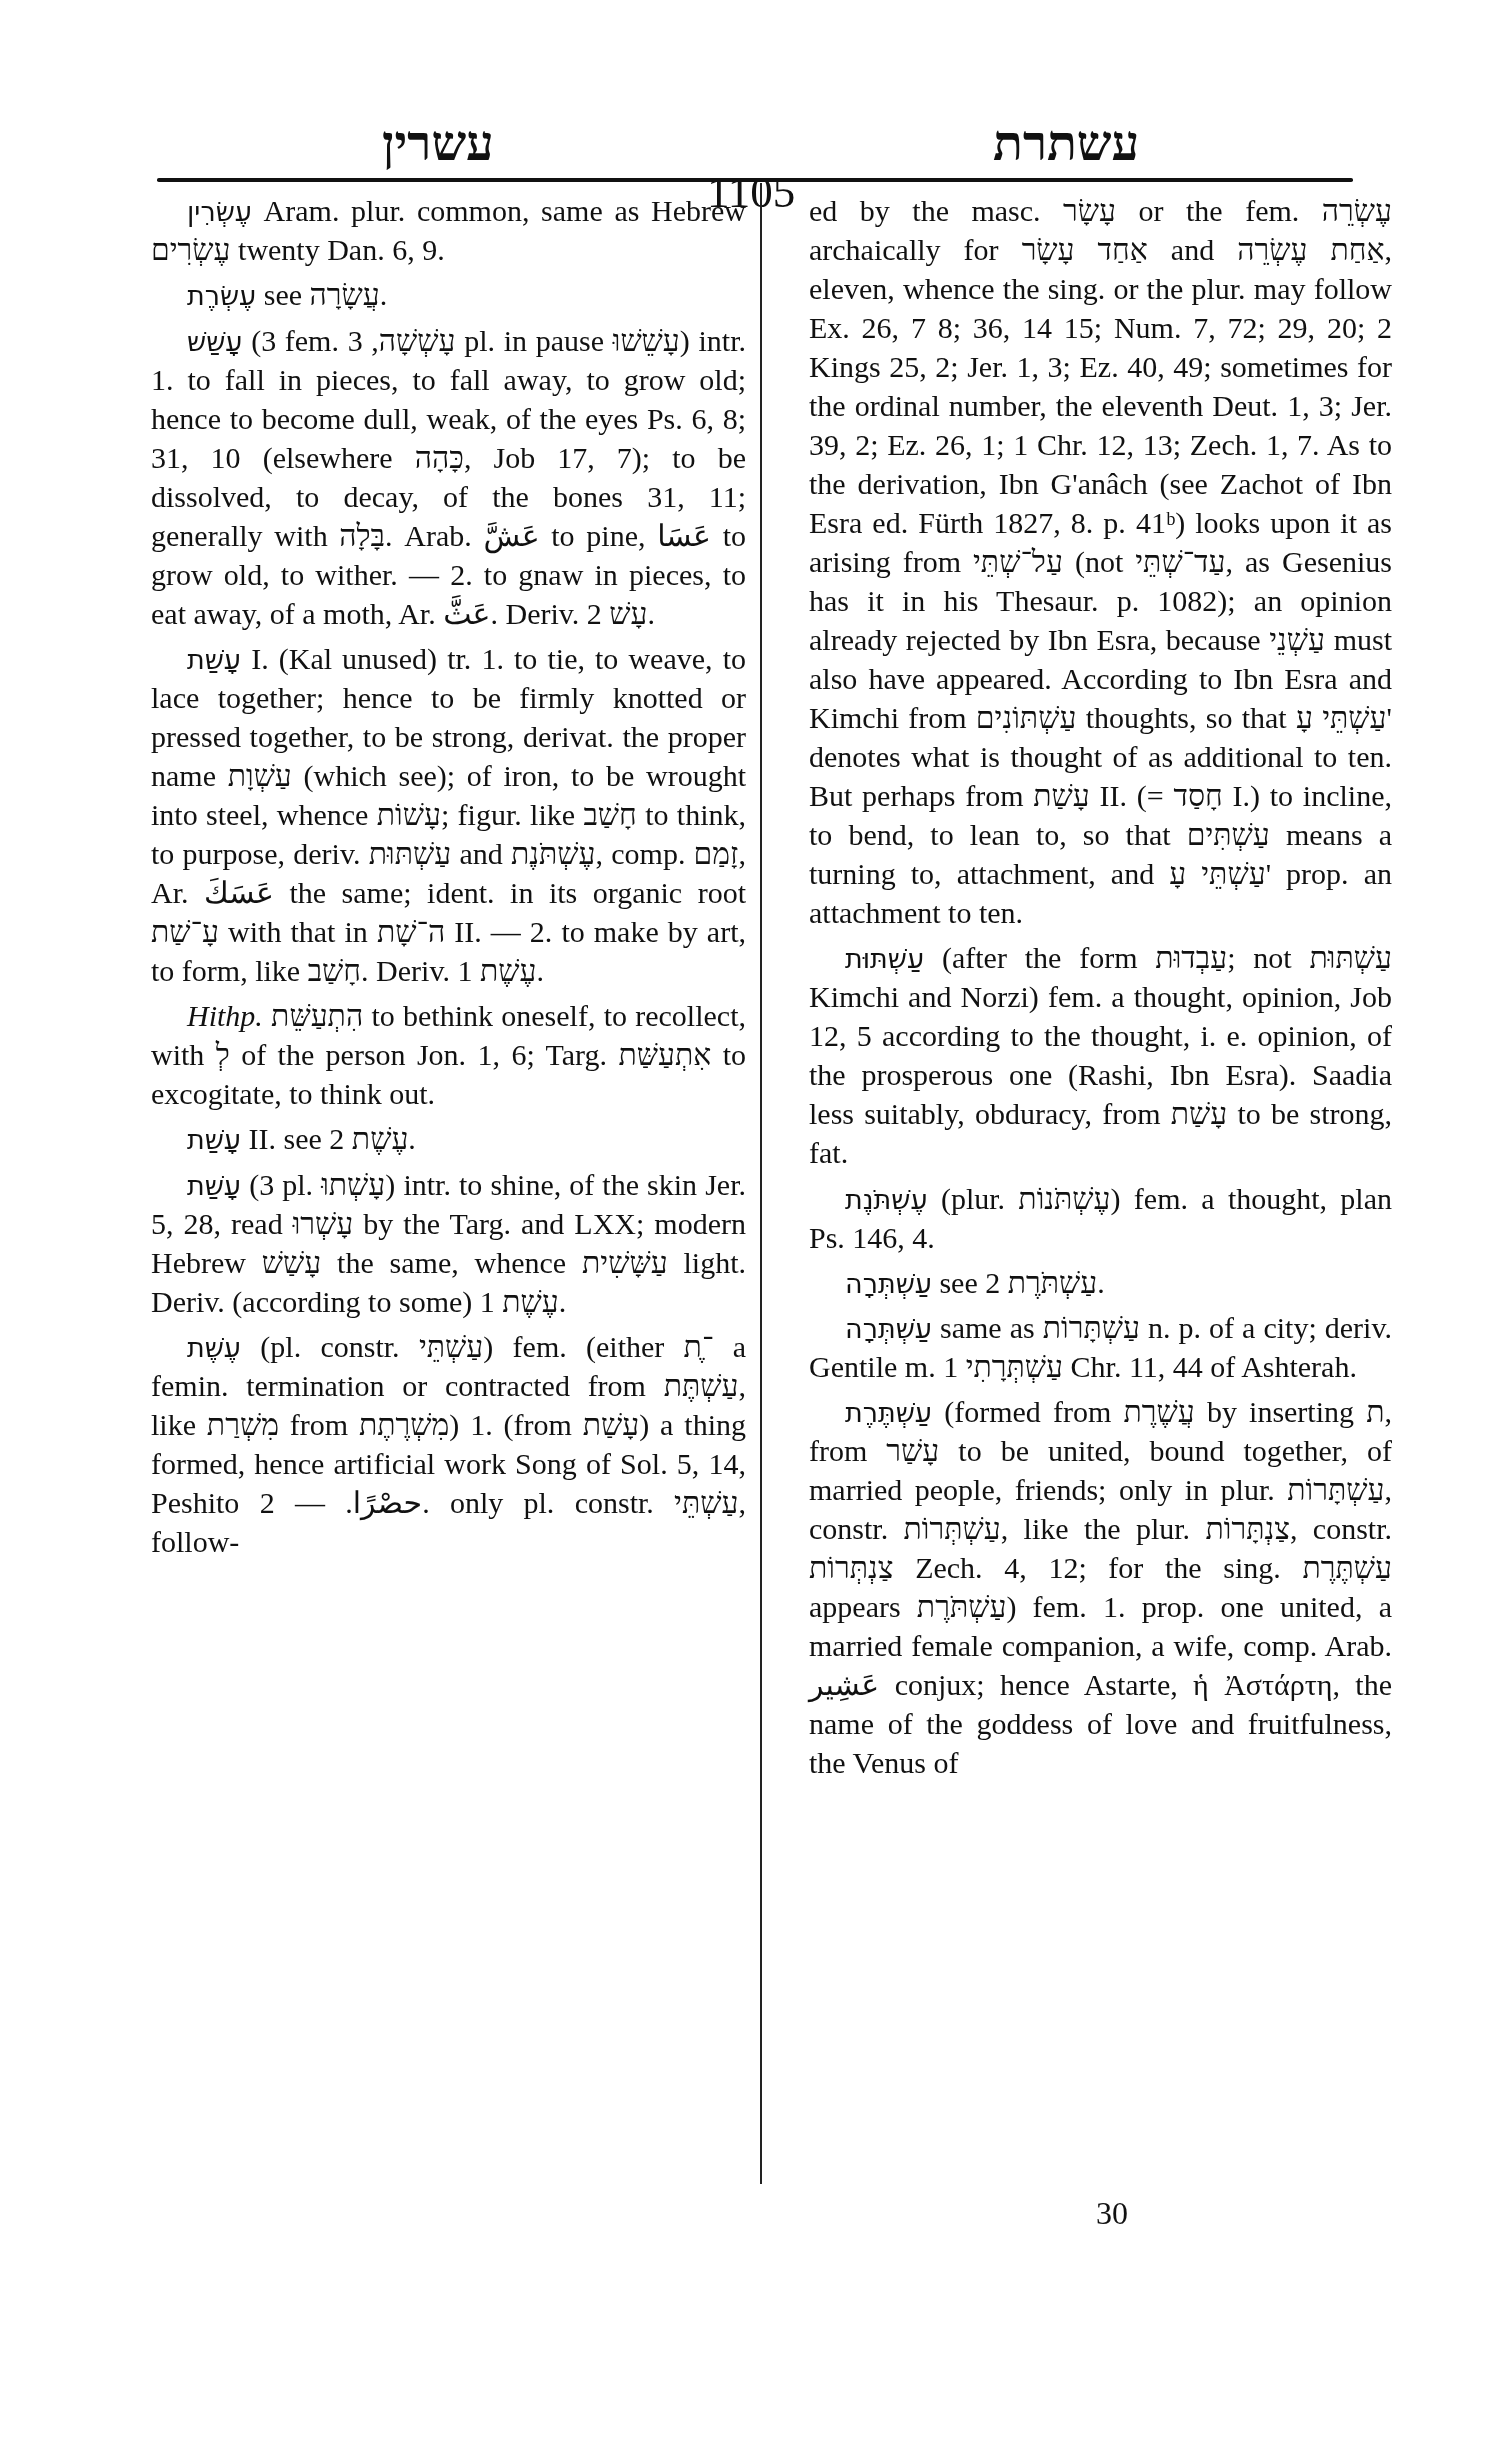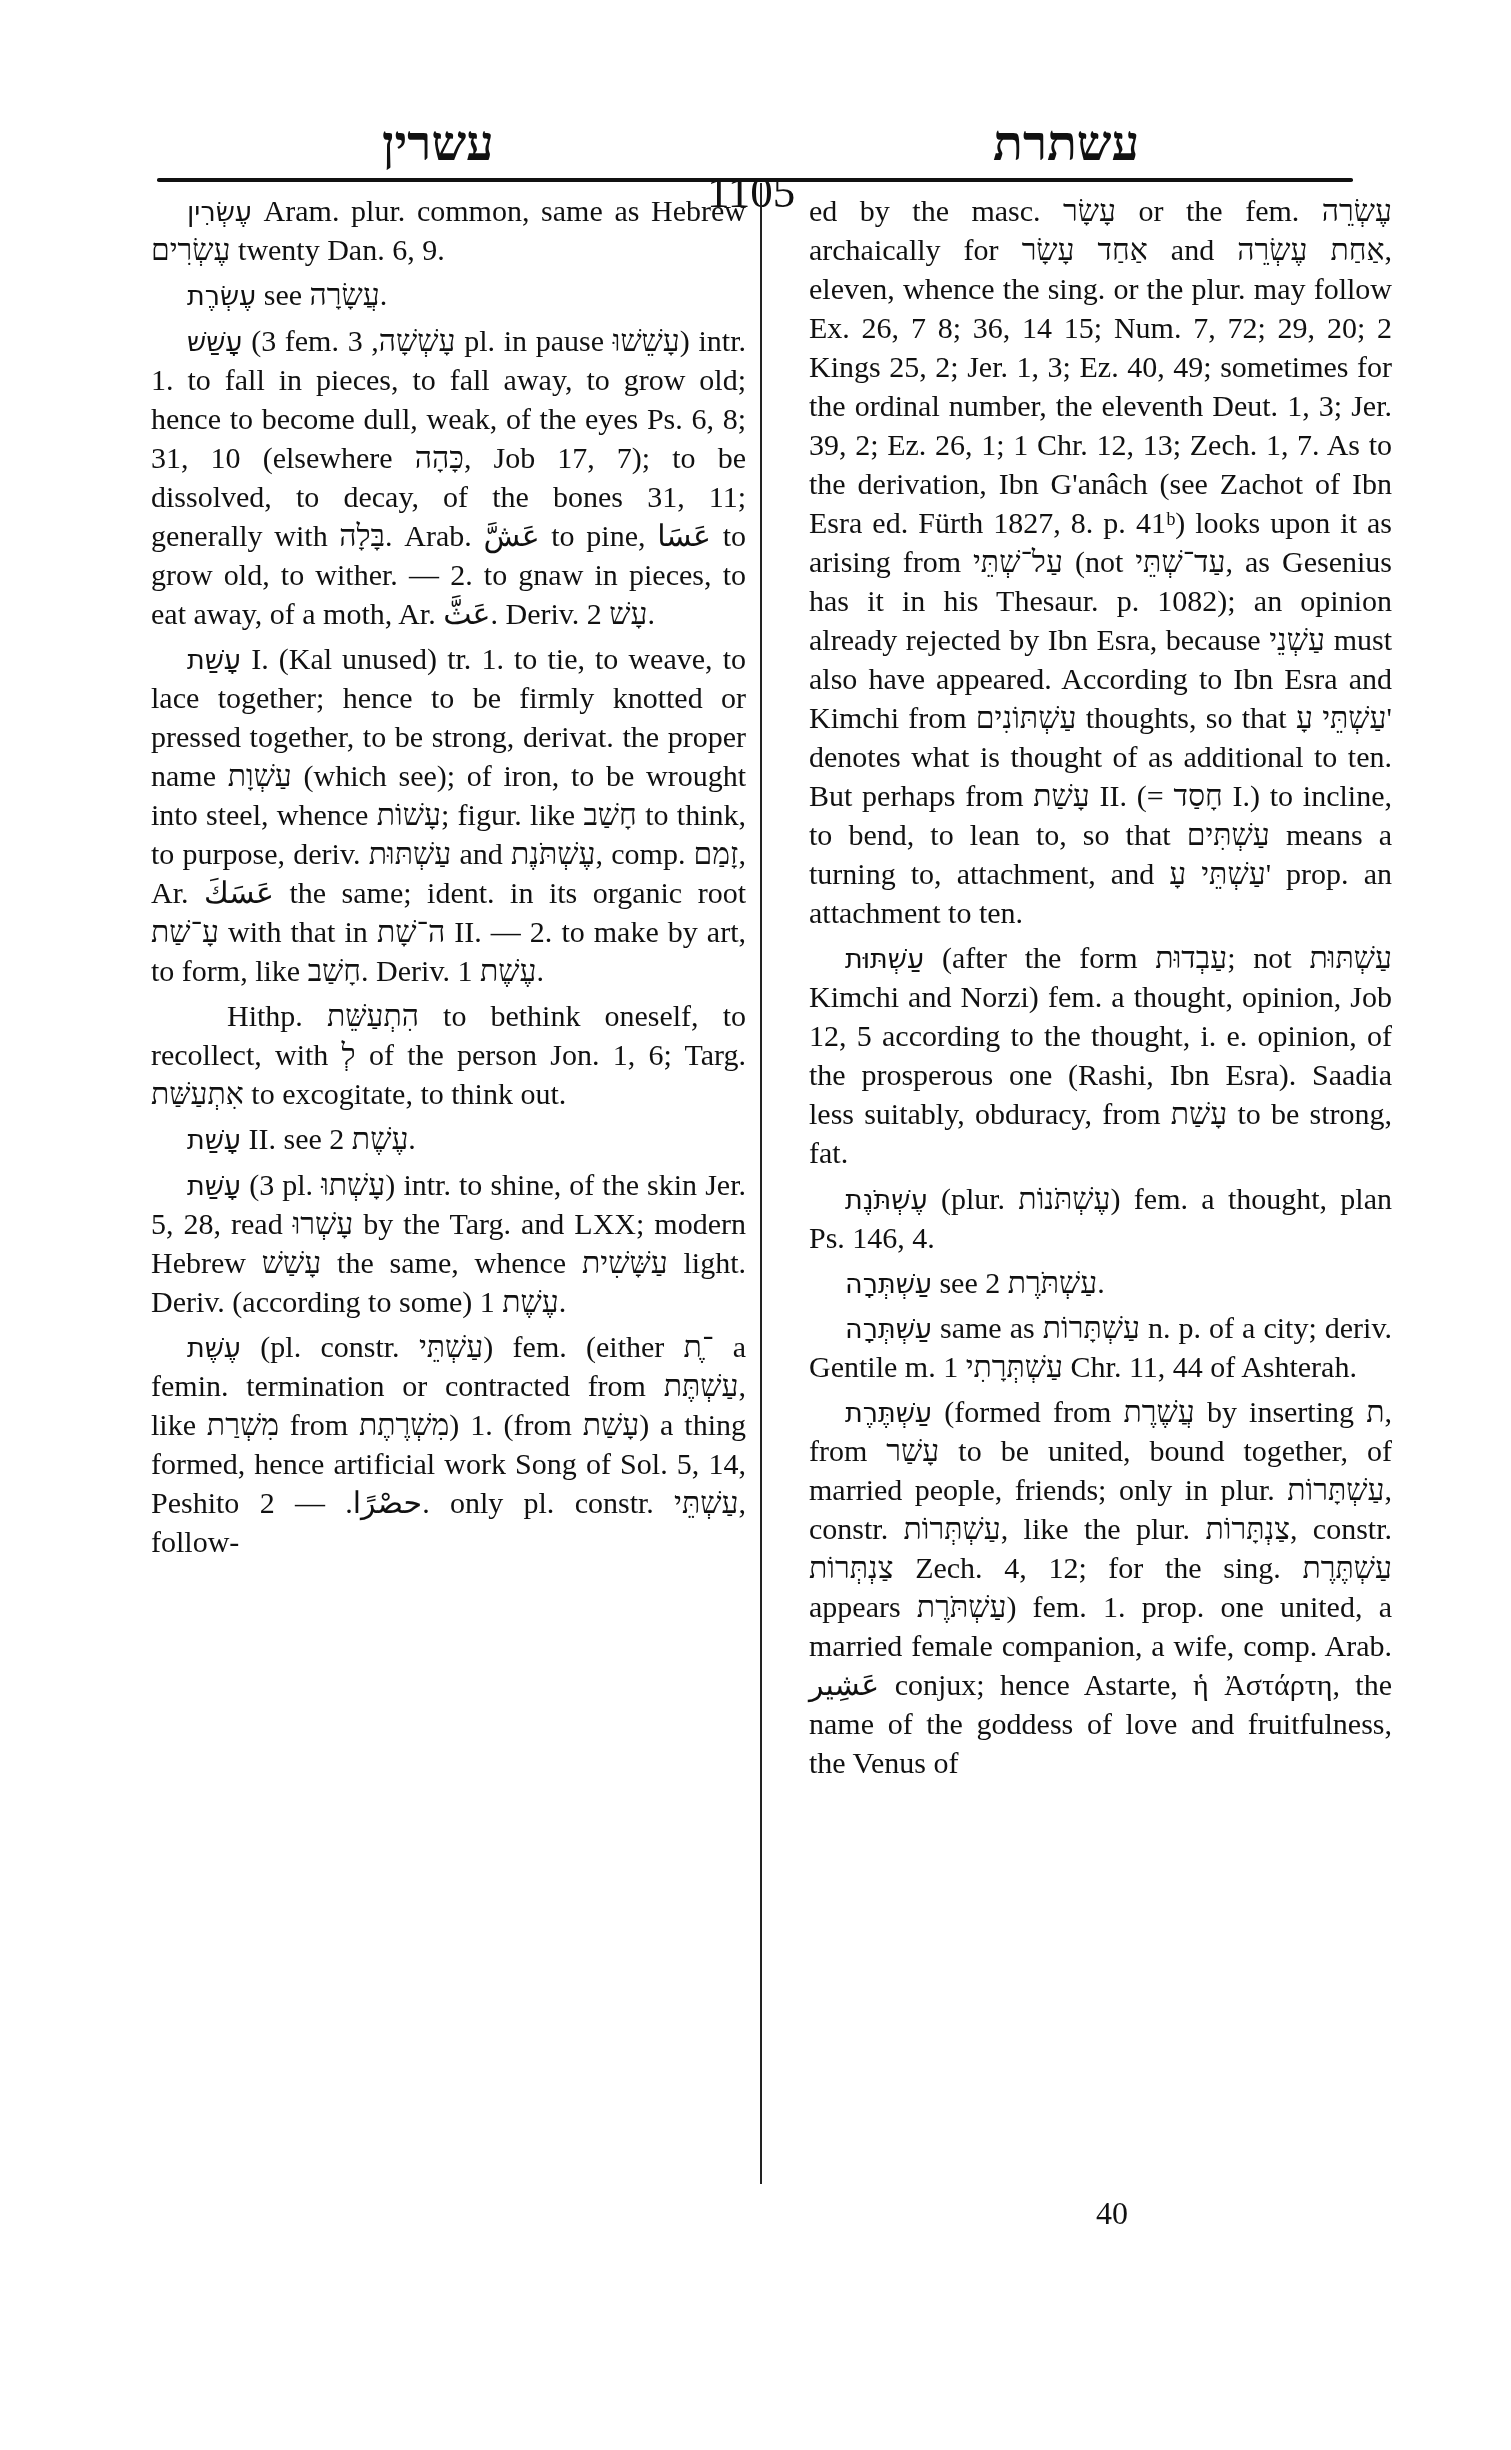--- a/index.html
+++ b/index.html
@@ -12,21 +12,21 @@
   .rh-right{position:absolute;left:836px;top:0;font-size:49px;font-weight:bold;direction:rtl;}
   .head-rule{position:absolute;top:178px;left:157px;width:1196px;height:3.6px;background:#111;border-radius:1.8px;}
   .col-divider{position:absolute;left:760px;top:183px;width:1.8px;height:2001px;background:#222;}
   .column{position:absolute;top:191px;font-size:30px;line-height:39px;text-align:justify;hyphens:none;}
   .col-left{left:151px;width:595px;}
   .col-right{left:772px;width:583px;margin-left:37px;}
   .entry{margin:0 0 6.3px 0;text-indent:36px;}
   .cont{text-indent:0;}
   .hw{font-size:43px;font-weight:normal;line-height:36px;}
   .he{font-family:"DejaVu Sans",sans-serif;font-size:27px;}
-  i,.it{margin-left:40px;}
+  i,.it{font-style:italic;}
   .footer-num{position:absolute;left:1096px;top:2195px;font-size:32px;}
 </style>
 </head>
 <body>
 
 <div class="page">
 
   <div class="running-head">
     <span class="rh-left">עשרין</span>
     <span class="rh-num">1105</span>
@@ -48,15 +48,15 @@
 
   <div class="column col-right">
     <p class="entry cont"><span>ed by the masc. עָשָׂר or the fem. עֶשְׂרֵה archaically for אַחַד עָשָׂר and אַחַת עֶשְׂרֵה, eleven, whence the sing. or the plur. may follow Ex. 26, 7 8; 36, 14 15; Num. 7, 72; 29, 20; 2 Kings 25, 2; Jer. 1, 3; Ez. 40, 49; sometimes for the ordinal number, the eleventh Deut. 1, 3; Jer. 39, 2; Ez. 26, 1; 1 Chr. 12, 13; Zech. 1, 7. As to the derivation, Ibn G'anâch (see Zachot of Ibn Esra ed. Fürth 1827, 8. p. 41ᵇ) looks upon it as arising from עַל־שְׁתֵּי (not עַד־שְׁתֵּי, as Gesenius has it in his Thesaur. p. 1082); an opinion already rejected by Ibn Esra, because עַשְׁנֵי must also have appeared. According to Ibn Esra and Kimchi from עַשְׁתּוֹנִים thoughts, so that עַשְׁתֵּי עָ' denotes what is thought of as additional to ten. But perhaps from עָשַׁת II. (= חָסַד I.) to incline, to bend, to lean to, so that עַשְׁתִּים means a turning to, attachment, and עַשְׁתֵּי עָ' prop. an attachment to ten.</span></p>
     <p class="entry"><span class="hw he">עַשְׁתּוּת</span> <span>(after the form עַבְדוּת; not עַשְׁתּוּת Kimchi and Norzi) fem. a thought, opinion, Job 12, 5 according to the thought, i. e. opinion, of the prosperous one (Rashi, Ibn Esra). Saadia less suitably, obduracy, from עָשַׁת to be strong, fat.</span></p>
     <p class="entry"><span class="hw he">עֶשְׁתֹּנֶת</span> <span>(plur. עֶשְׁתֹּנוֹת) fem. a thought, plan Ps. 146, 4.</span></p>
     <p class="entry"><span class="hw he">עַשְׁתְּרָה</span> <span>see עַשְׁתֹּרֶת 2.</span></p>
     <p class="entry"><span class="hw he">עַשְׁתְּרָה</span> <span>same as עַשְׁתָּרוֹת n. p. of a city; deriv. Gentile m. עַשְׁתְּרָתִי 1 Chr. 11, 44 of Ashterah.</span></p>
     <p class="entry"><span class="hw he">עַשְׁתֶּרֶת</span> <span>(formed from עֲשֶׁרֶת by inserting ת, from עָשַׁר to be united, bound together, of married people, friends; only in plur. עַשְׁתָּרוֹת, constr. עַשְׁתְּרוֹת, like the plur. צַנְתָּרוֹת, constr. צַנְתְּרוֹת Zech. 4, 12; for the sing. עַשְׁתֶּרֶת appears עַשְׁתֹּרֶת) fem. 1. prop. one united, a married female companion, a wife, comp. Arab. عَشِير conjux; hence Astarte, ἡ Ἀστάρτη, the name of the goddess of love and fruitfulness, the Venus of</span></p>
   </div>
 
-  <div class="footer-num">40</div>
+  <div class="footer-num">30</div>
 </div>
 
 
 </body></html>

